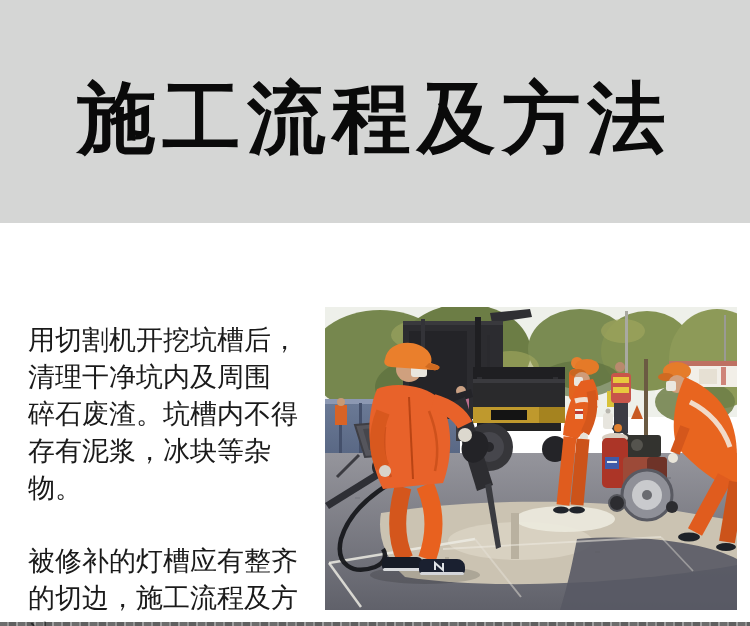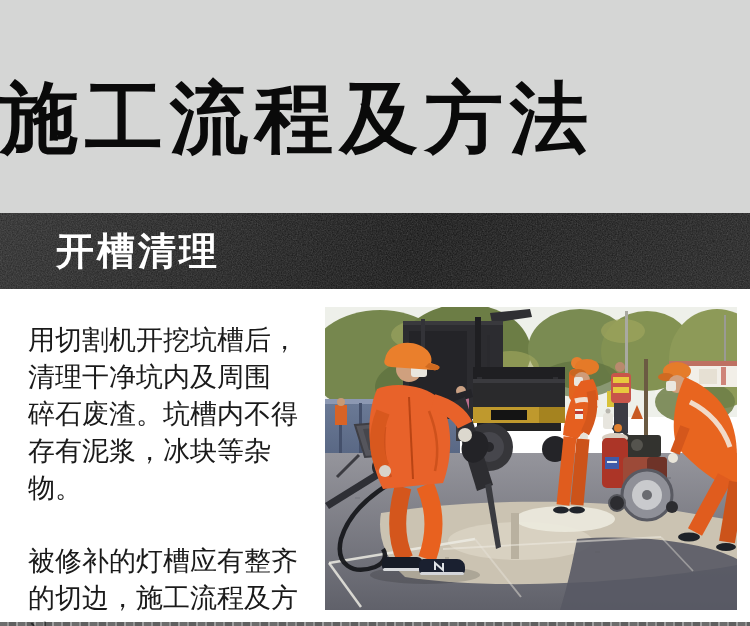--- a/index.html
+++ b/index.html
@@ -3,21 +3,21 @@
 <meta charset="utf-8">
 <style>
   html,body{margin:0;padding:0;background:#ffffff;}
   .page{
     position:relative;width:750px;height:626px;background:#ffffff;
     font-family:"Liberation Sans","DejaVu Sans",sans-serif;overflow:hidden;
   }
   
   .header-band{
     position:absolute;left:0;top:0;width:750px;height:223px;
-    background:#d5d6d5;display:flex;align-items:center;
+    background:#d5d6d5;display:flex;align-items:center;justify-content:center;
   }
   .page-title{
     padding-top:16px;font-size:78px;font-weight:900;letter-spacing:7px;
     color:#0a0a0a;white-space:nowrap;
   }
   
   .section-band{
     position:absolute;left:0;top:213px;width:750px;height:76px;
     background:linear-gradient(115deg,#262626 0%,#101010 55%,#1d1d1d 100%);
     display:flex;align-items:center;overflow:hidden;
@@ -45,30 +45,20 @@
 </style>
 </head>
 <body>
 
 <div class="page">
 
   <div class="header-band">
     <div class="page-title">施工流程及方法</div>
   </div>
 
-  <div class="section-band">
-    <svg class="noise" xmlns="http://www.w3.org/2000/svg">
-      <filter id="grain">
-          <feTurbulence type="fractalNoise" baseFrequency="0.8" numOctaves="2" stitchTiles="stitch"></feTurbulence>
-        <feColorMatrix type="matrix" values="0 0 0 0 1  0 0 0 0 1  0 0 0 0 1  0 0 0 0.22 0"></feColorMatrix>
-        </filter>
-      <rect width="100%" height="100%" filter="url(#grain)"></rect>
-    </svg>
-    <div class="section-label">开槽清理</div>
-  </div>
 
   <div class="article">
     <p>用切割机开挖坑槽后，
 清理干净坑内及周围
 碎石废渣。坑槽内不得
 存有泥浆，冰块等杂物。</p>
     <p class="second">被修补的灯槽应有整齐
 的切边，施工流程及方法
 见到固体面为止。</p>
   </div>

